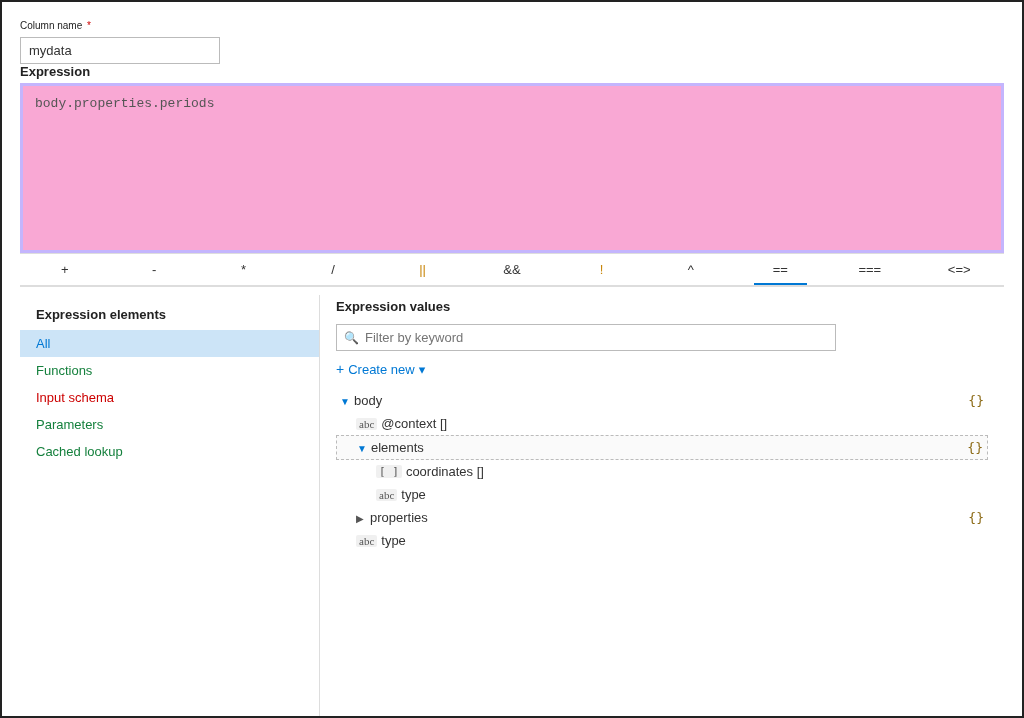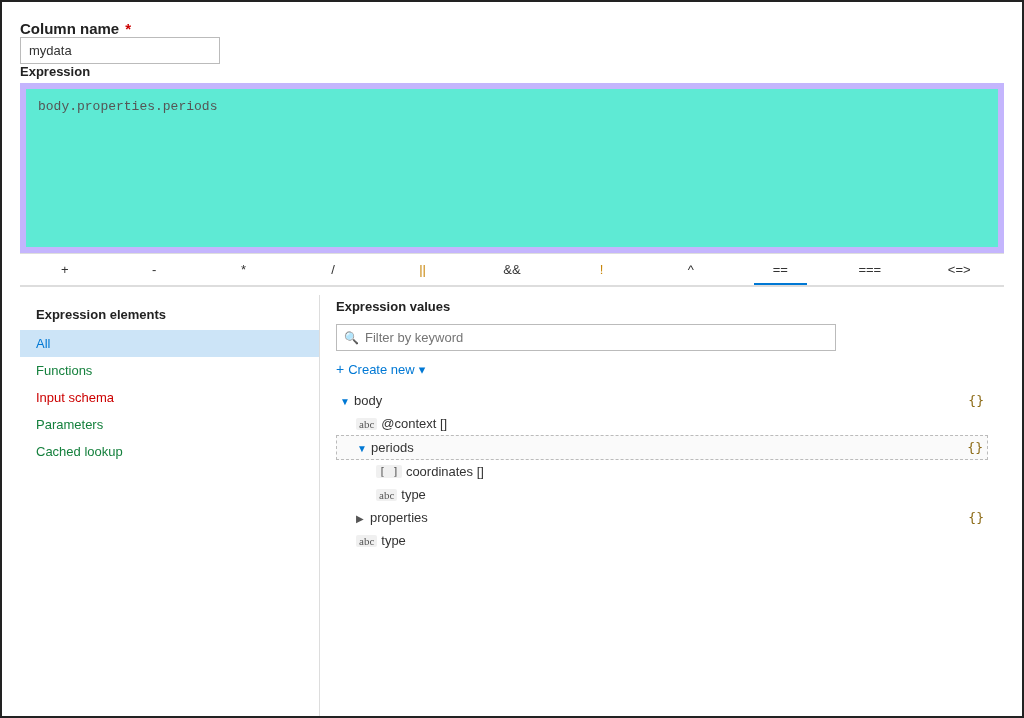--- a/index.html
+++ b/index.html
@@ -15,22 +15,23 @@
     }
 
     .main-container {
       padding: 18px 18px 0 18px;
       height: 100%;
       display: flex;
       flex-direction: column;
     }
 
     .field-label {
-      font-size: 15px;
-      font-weight: 700;
+      font-size: 10px;
+      font-weight: 400;
+      margin-bottom: 6px;
       color: #222;
     }
 
     .required-star {
       color: #c00;
       margin-left: 2px;
     }
 
     .column-name-input {
       border: 1px solid #bbb;
@@ -43,27 +44,27 @@
 
     .expression-label {
       font-size: 13px;
       font-weight: 600;
       margin-top: 0;
       margin-bottom: 4px;
       color: #222;
     }
 
     .expression-box {
-      border: 6px solid #c4b5fd;
+      border: 3px solid #c4b5fd;
       min-height: 170px;
       padding: 10px 12px;
       font-family: 'Consolas', 'Courier New', monospace;
       font-size: 13px;
       color: #333;
-      background: #5eead4;
+      background: #f9a8d4;
       flex-shrink: 0;
     }
 
     .expression-text {
       color: #555;
     }
 
     .operators-bar {
       display: flex;
       align-items: center;
@@ -316,21 +317,21 @@
           <span class="brace-icon">{}</span>
         </div>
 
         <div class="tree-row tree-indent-1">
           <span class="type-badge abc">abc</span>
           <span class="item-name">@context []</span>
         </div>
 
         <div class="tree-row tree-indent-1 highlighted">
           <span class="chevron-down" style="color:#0078d4;">▼</span>
-          <span class="item-name">periods</span>
+          <span class="item-name">elements</span>
           <span class="spacer"></span>
           <span class="brace-icon">{}</span>
         </div>
 
         <div class="tree-row tree-indent-2">
           <span class="type-badge arr">[ ]</span>
           <span class="item-name">coordinates []</span>
         </div>
 
         <div class="tree-row tree-indent-2">

